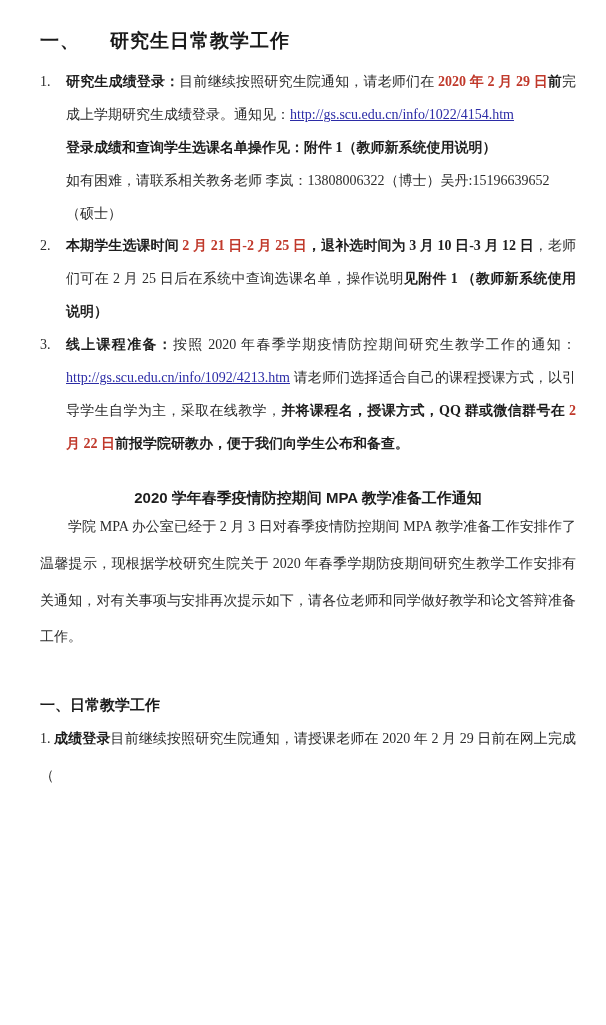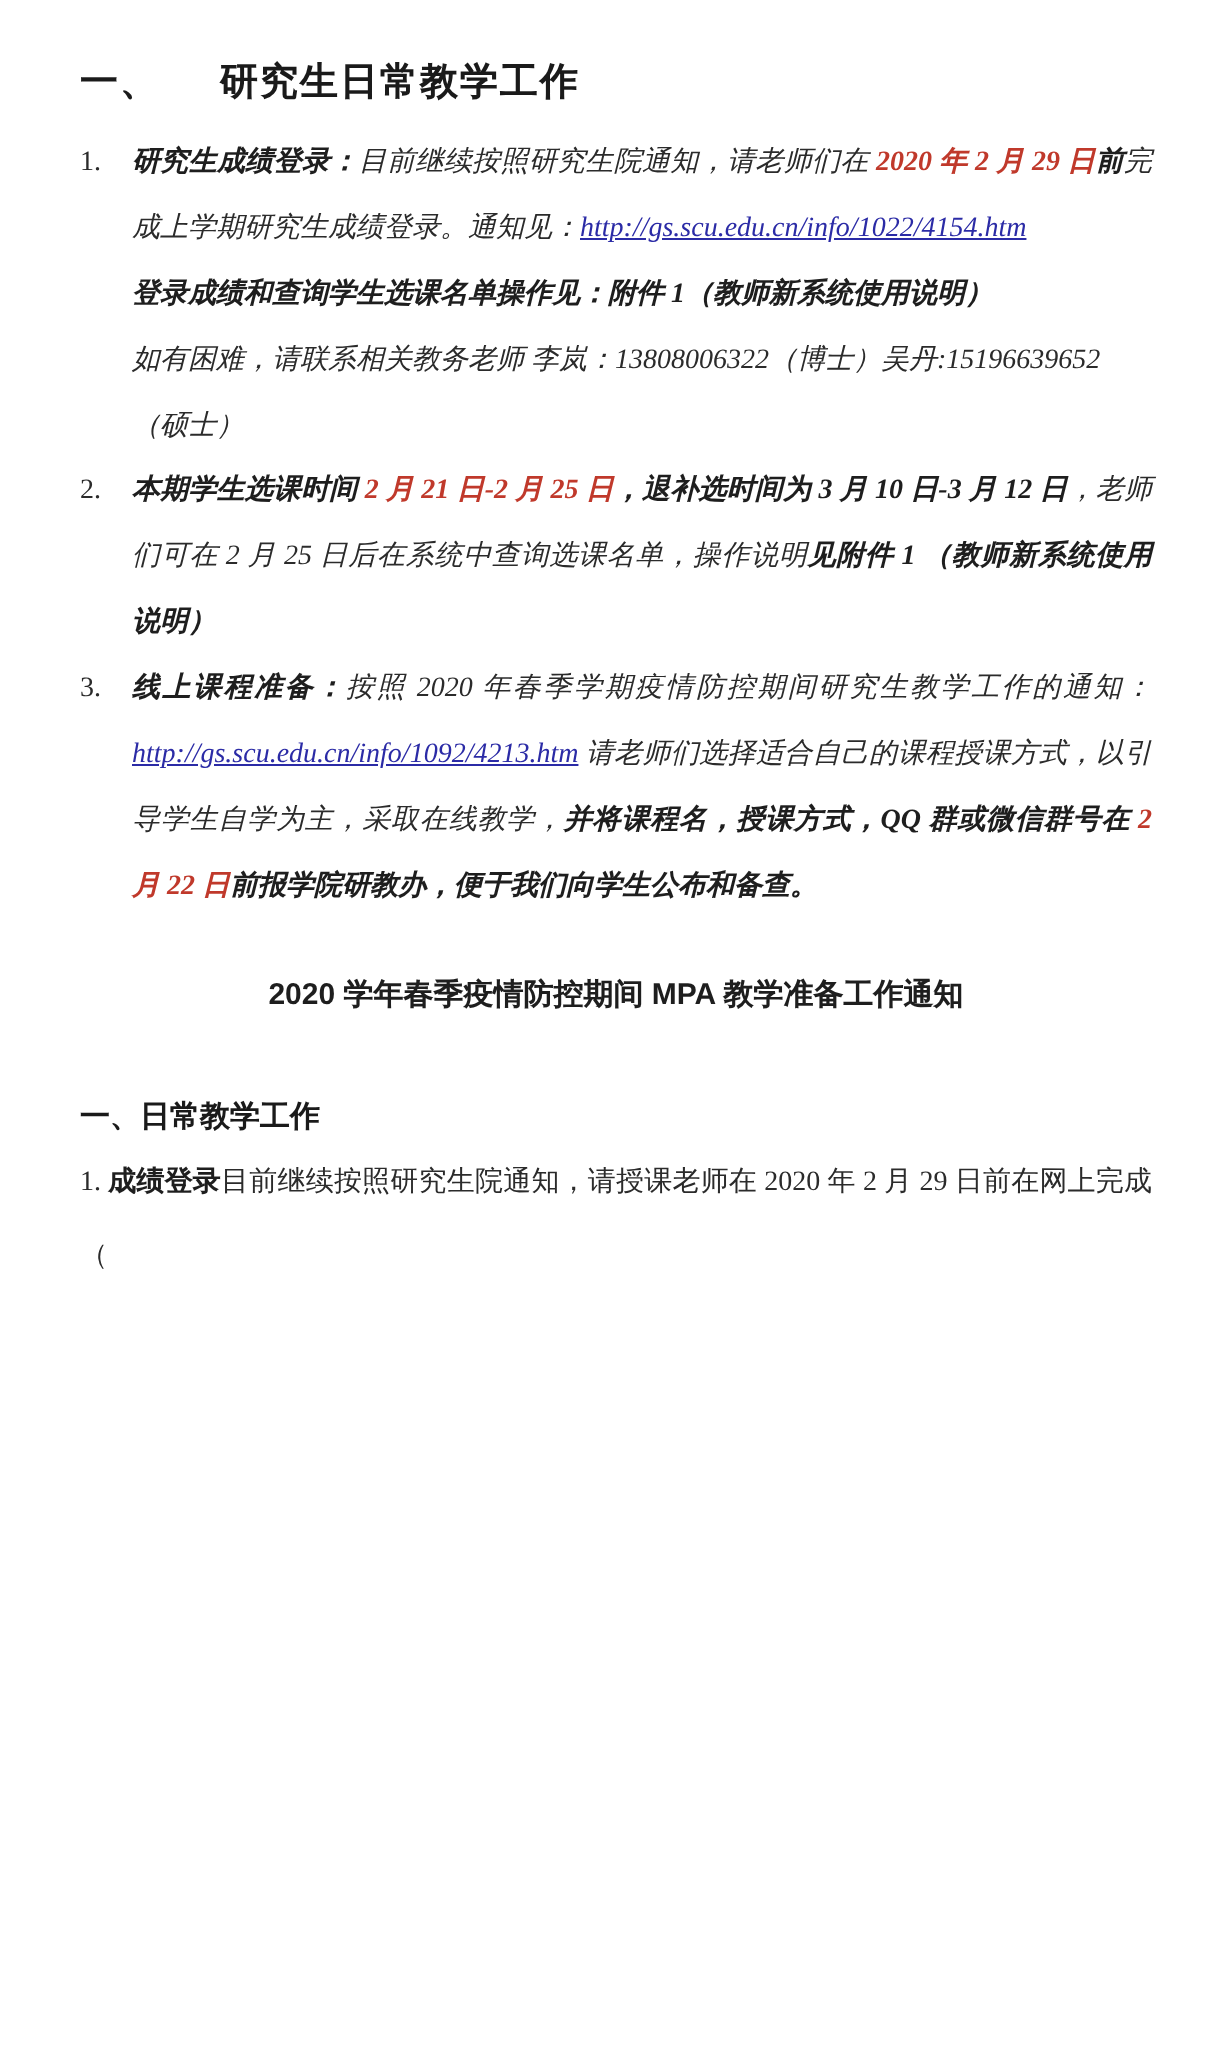--- a/index.html
+++ b/index.html
@@ -76,21 +76,21 @@
   }
   
   .olist{margin:2px 0 0;}
   .li{display:flex;align-items:flex-start;}
   .li .num{
     flex:none;
     width:26px;
     font-size:14px;
     line-height:2.35;
   }
-  .li .libody{flex:1;min-width:0;font-style:italic;}
+  .li .libody{flex:1;min-width:0;}
   
   .r-n{font-weight:400;}
   .r-b{font-weight:700;color:#1e1e1e;}
   .r-rb{font-weight:700;color:var(--red);}
   a.r-lk{
     color:var(--link);
     text-decoration:underline;
     cursor:pointer;
   }
 </style>
@@ -129,18 +129,19 @@
       <div class="libody">
         <p class="para j"><span class="r-b">线上课程准备：</span><span class="r-n">按照 2020 年春季学期疫情防控期间研究生教学工作的通知：</span><a class="r-lk" href="#">http://gs.scu.edu.cn/info/1092/4213.htm</a><span class="r-n"> 请老师们选择适合自己的课程授课方式，以引导学生自学为主，采取在线教学，</span><span class="r-b">并将课程名，授课方式，QQ 群或微信群号在 </span><span class="r-rb">2 月 22 日</span><span class="r-b">前报学院研教办，便于我们向学生公布和备查。</span></p>
       </div>
     </div>
 
   </div>
 
   <h1 class="title t2">2020 学年春季疫情防控期间 MPA 教学准备工作通知</h1>
 
 
+  <p class="para2 indent j">学院 MPA 办公室已经于 2 月 3 日对春季疫情防控期间 MPA 教学准备工作安排作了温馨提示，现根据学校研究生院关于 2020 年春季学期防疫期间研究生教学工作安排有关通知，对有关事项与安排再次提示如下，请各位老师和同学做好教学和论文答辩准备工作。</p>
 
   <h2 class="h-small">一、日常教学工作</h2>
 
   <p class="para2 j"><span class="r-n">1. </span><span class="r-b">成绩登录</span><span class="r-n">目前继续按照研究生院通知，请授课老师在 2020 年 2 月 29 日前在网上完成（</span></p>
 
 </div>
 
 </body></html>

